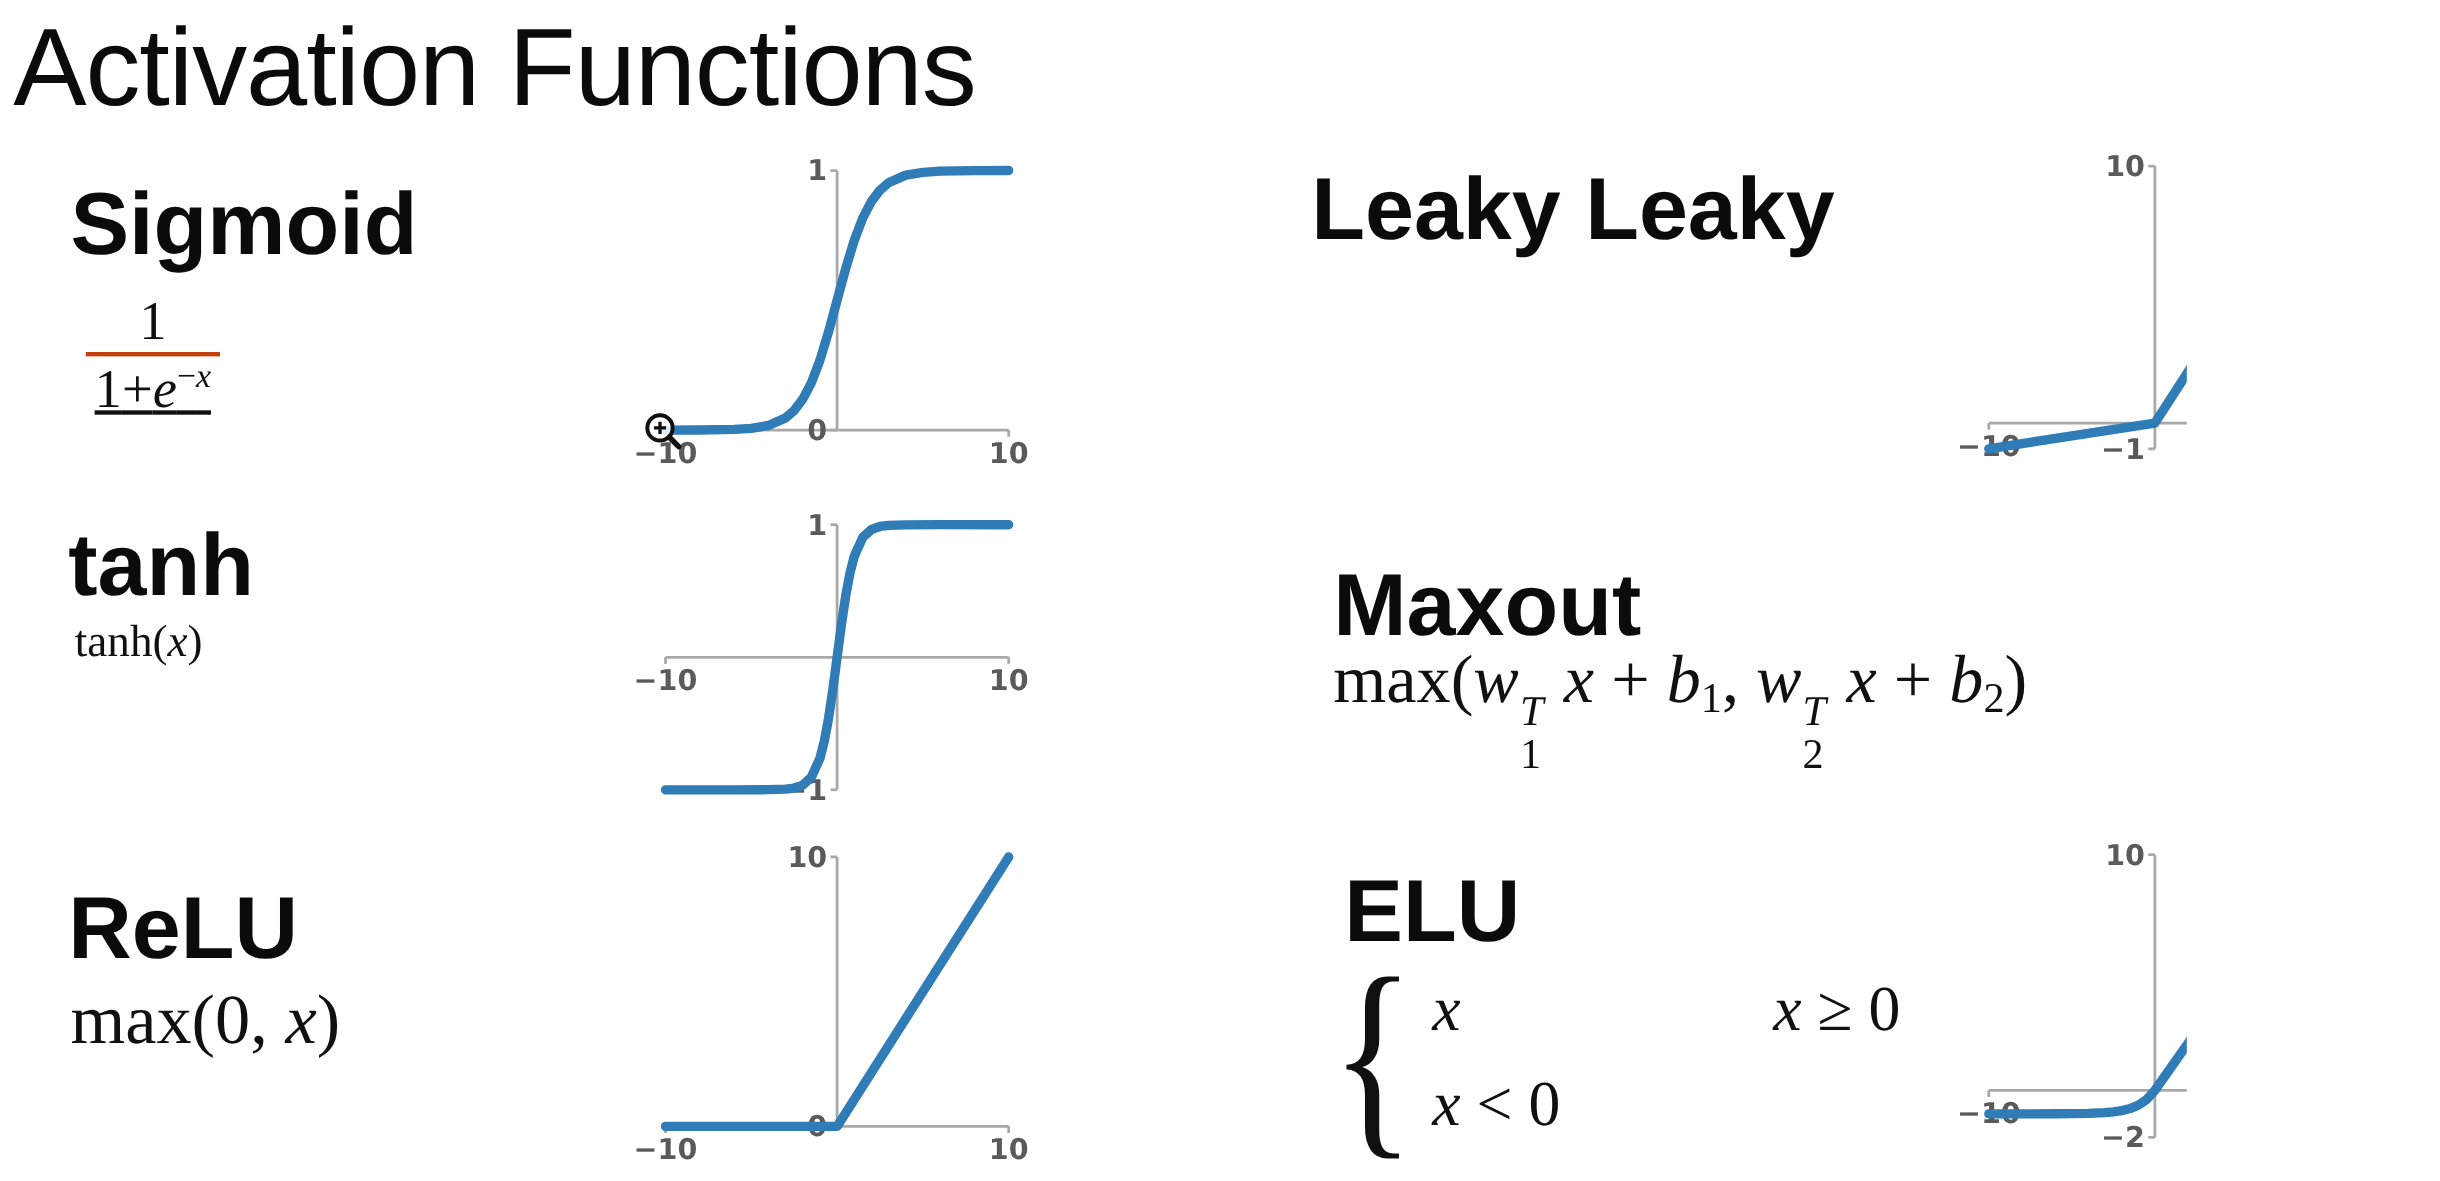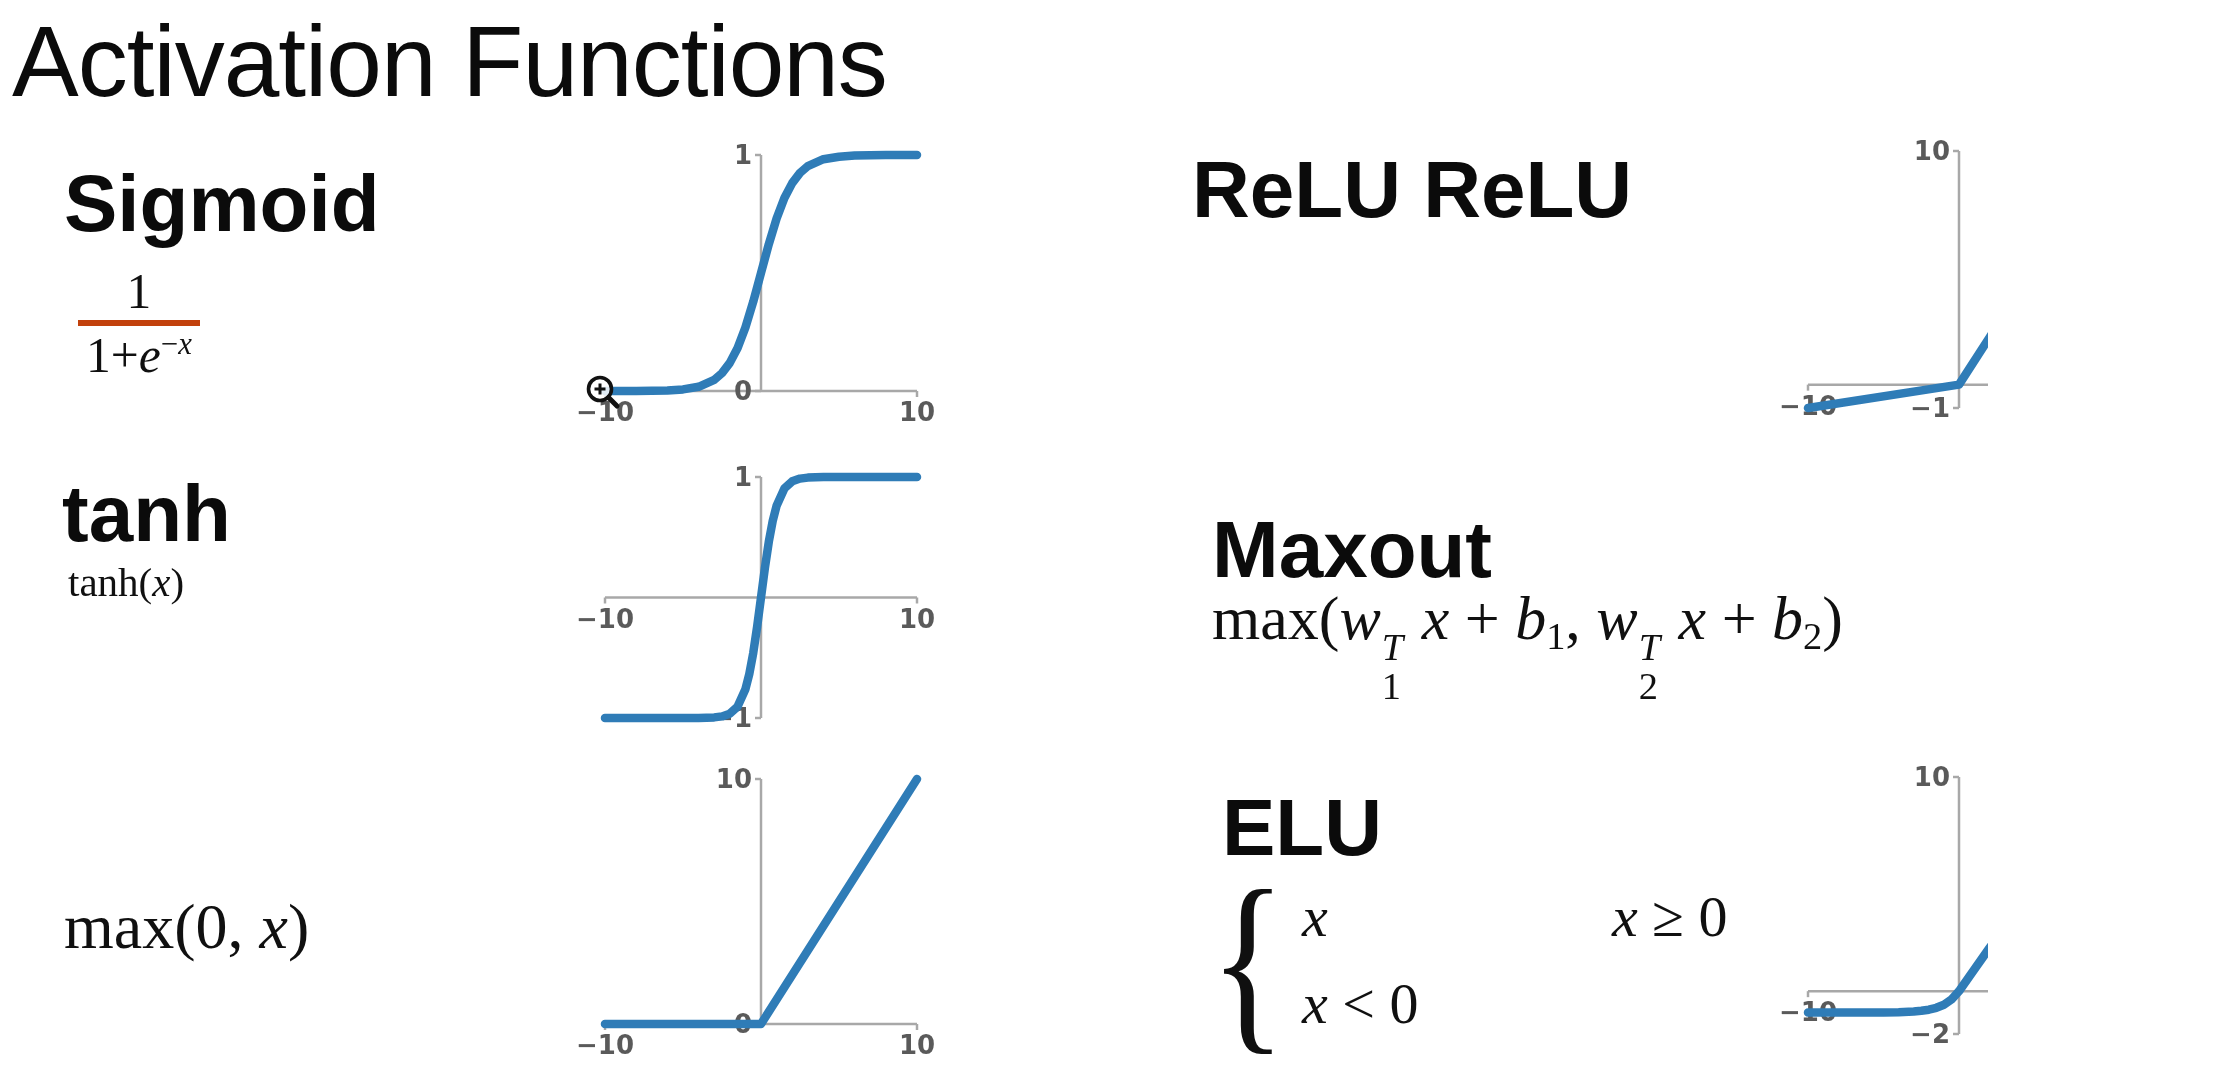--- a/index.html
+++ b/index.html
@@ -13,21 +13,21 @@
   .it{font-style:italic;}
   .rm{font-style:normal;}
   .sup{font-size:0.62em;vertical-align:0.6em;}
   .sub{font-size:0.62em;vertical-align:-0.25em;}
   .ss{display:inline-flex;flex-direction:column;align-items:flex-start;font-size:0.62em;
       line-height:1;vertical-align:-0.55em;margin:0 3px 0 1px;}
   .ssup,.ssub{display:block;}
   .frac{display:inline-flex;flex-direction:column;align-items:center;vertical-align:middle;
         font-size:0.8em;line-height:1.12;margin-left:14px;}
   .frac .num{padding:0 8px;}
-  .frac .den{border-top:6px solid #c2410c;padding:1px 8px 0;}
+  .frac .den{border-top:4px solid #c2410c;padding:1px 8px 0;text-decoration:underline;}
   .plot{position:absolute;}
   .plot svg{overflow:visible;display:block;}
   .piecewise{position:absolute;display:flex;align-items:center;}
   .brace{font-family:"Liberation Serif",serif;font-size:200px;line-height:1;font-weight:400;
          transform:scaleX(0.8);margin-right:6px;color:#101010;}
   .cases{display:flex;flex-direction:column;gap:20px;font-size:58px;}
   .case-row{display:flex;align-items:baseline;}
   .case-row .expr{width:310px;}
   #zoom-cursor{position:absolute;left:584px;top:361px;}
 </style>
@@ -72,38 +72,39 @@
         <line x1="342" y1="145.5" x2="342" y2="151.5" stroke="#a8a8a8" stroke-width="2.5"></line>
         <text x="342" y="175.5" text-anchor="middle" font-family="DejaVu Sans, sans-serif" font-size="26" font-weight="bold" fill="#5a5a5a">10</text>
         <line x1="180" y1="25" x2="186" y2="25" stroke="#a8a8a8" stroke-width="2.5"></line>
         <text x="177" y="34" text-anchor="end" font-family="DejaVu Sans, sans-serif" font-size="26" font-weight="bold" fill="#5a5a5a">1</text>
         <line x1="180" y1="266" x2="186" y2="266" stroke="#a8a8a8" stroke-width="2.5"></line>
         <text x="177" y="275" text-anchor="end" font-family="DejaVu Sans, sans-serif" font-size="26" font-weight="bold" fill="#5a5a5a">−1</text>
         <polyline points="30.0,266.0 92.4,266.0 123.6,265.9 139.2,265.4 147.0,264.4 154.8,261.7 162.6,254.6 170.4,237.3 174.3,222.0 178.2,201.2 182.1,175.0 186.0,145.5 189.9,116.0 193.8,89.8 197.7,69.0 201.6,53.7 209.4,36.4 217.2,29.3 225.0,26.6 232.8,25.6 248.4,25.1 279.6,25.0 342.0,25.0" fill="none" stroke="#2f7cb7" stroke-width="8.5" stroke-linecap="round" stroke-linejoin="round"></polyline>
       </svg>
     </div>
 
+  <div class="fn-name" style="left:62px;top:792px;">ReLU</div>
   <div class="math formula" style="left:64px;top:880px;font-size:64px;"><span class="rm">max</span><span class="rm">(</span><span class="rm">0</span><span class="rm">,</span><span class="rm"> </span><span class="it">x</span><span class="rm">)</span></div>
   <div class="plot" style="left:575px;top:742px;width:360px;height:304px;">
       <svg width="360" height="304" viewBox="0 0 360 304">
         <line x1="30" y1="270" x2="342" y2="270" stroke="#a8a8a8" stroke-width="2.5"></line>
         <line x1="186" y1="270" x2="186" y2="25" stroke="#a8a8a8" stroke-width="2.5"></line>
         <line x1="30" y1="270" x2="30" y2="276" stroke="#a8a8a8" stroke-width="2.5"></line>
         <text x="30" y="300" text-anchor="middle" font-family="DejaVu Sans, sans-serif" font-size="26" font-weight="bold" fill="#5a5a5a">−10</text>
         <line x1="342" y1="270" x2="342" y2="276" stroke="#a8a8a8" stroke-width="2.5"></line>
         <text x="342" y="300" text-anchor="middle" font-family="DejaVu Sans, sans-serif" font-size="26" font-weight="bold" fill="#5a5a5a">10</text>
         <line x1="180" y1="25" x2="186" y2="25" stroke="#a8a8a8" stroke-width="2.5"></line>
         <text x="177" y="34" text-anchor="end" font-family="DejaVu Sans, sans-serif" font-size="26" font-weight="bold" fill="#5a5a5a">10</text>
         <line x1="180" y1="270" x2="186" y2="270" stroke="#a8a8a8" stroke-width="2.5"></line>
         <text x="177" y="279" text-anchor="end" font-family="DejaVu Sans, sans-serif" font-size="26" font-weight="bold" fill="#5a5a5a">0</text>
         <polyline points="30.0,270.0 186.0,270.0 342.0,25.0" fill="none" stroke="#2f7cb7" stroke-width="8.5" stroke-linecap="round" stroke-linejoin="round"></polyline>
       </svg>
     </div>
 
-  <div class="fn-name" style="left:1192px;top:138px;">ReLU ReLU</div>
+  <div class="fn-name" style="left:1192px;top:138px;">Leaky Leaky</div>
   <div class="plot" style="left:1778px;top:114px;width:350px;height:316px;">
       <svg width="350" height="316" viewBox="0 0 350 316">
         <line x1="30" y1="258.6363636363636" x2="332" y2="258.6363636363636" stroke="#a8a8a8" stroke-width="2.5"></line>
         <line x1="181" y1="282" x2="181" y2="25" stroke="#a8a8a8" stroke-width="2.5"></line>
         <line x1="30" y1="258.6363636363636" x2="30" y2="264.6363636363636" stroke="#a8a8a8" stroke-width="2.5"></line>
         <text x="30" y="288.6363636363636" text-anchor="middle" font-family="DejaVu Sans, sans-serif" font-size="26" font-weight="bold" fill="#5a5a5a">−10</text>
         <line x1="332" y1="258.6363636363636" x2="332" y2="264.6363636363636" stroke="#a8a8a8" stroke-width="2.5"></line>
         <text x="332" y="288.6363636363636" text-anchor="middle" font-family="DejaVu Sans, sans-serif" font-size="26" font-weight="bold" fill="#5a5a5a">10</text>
         <line x1="175" y1="25" x2="181" y2="25" stroke="#a8a8a8" stroke-width="2.5"></line>
         <text x="172" y="34" text-anchor="end" font-family="DejaVu Sans, sans-serif" font-size="26" font-weight="bold" fill="#5a5a5a">10</text>

